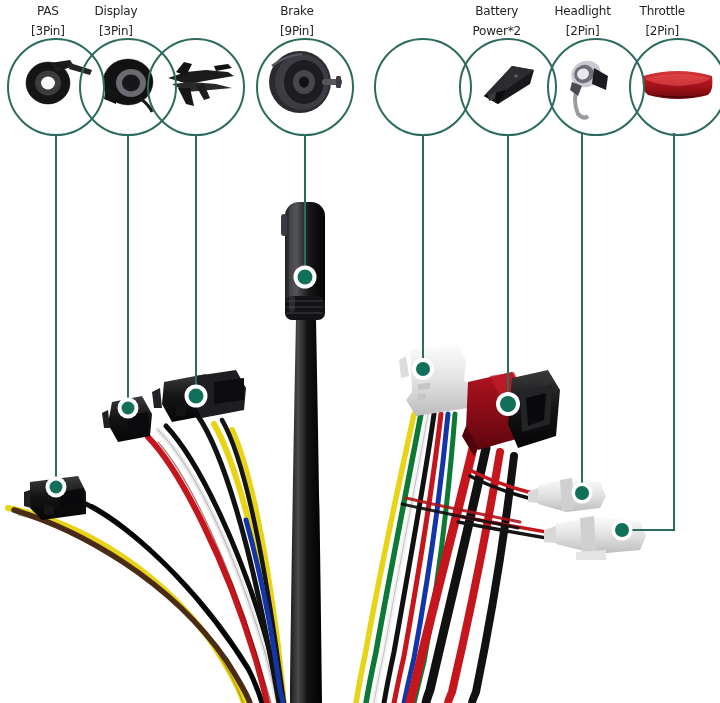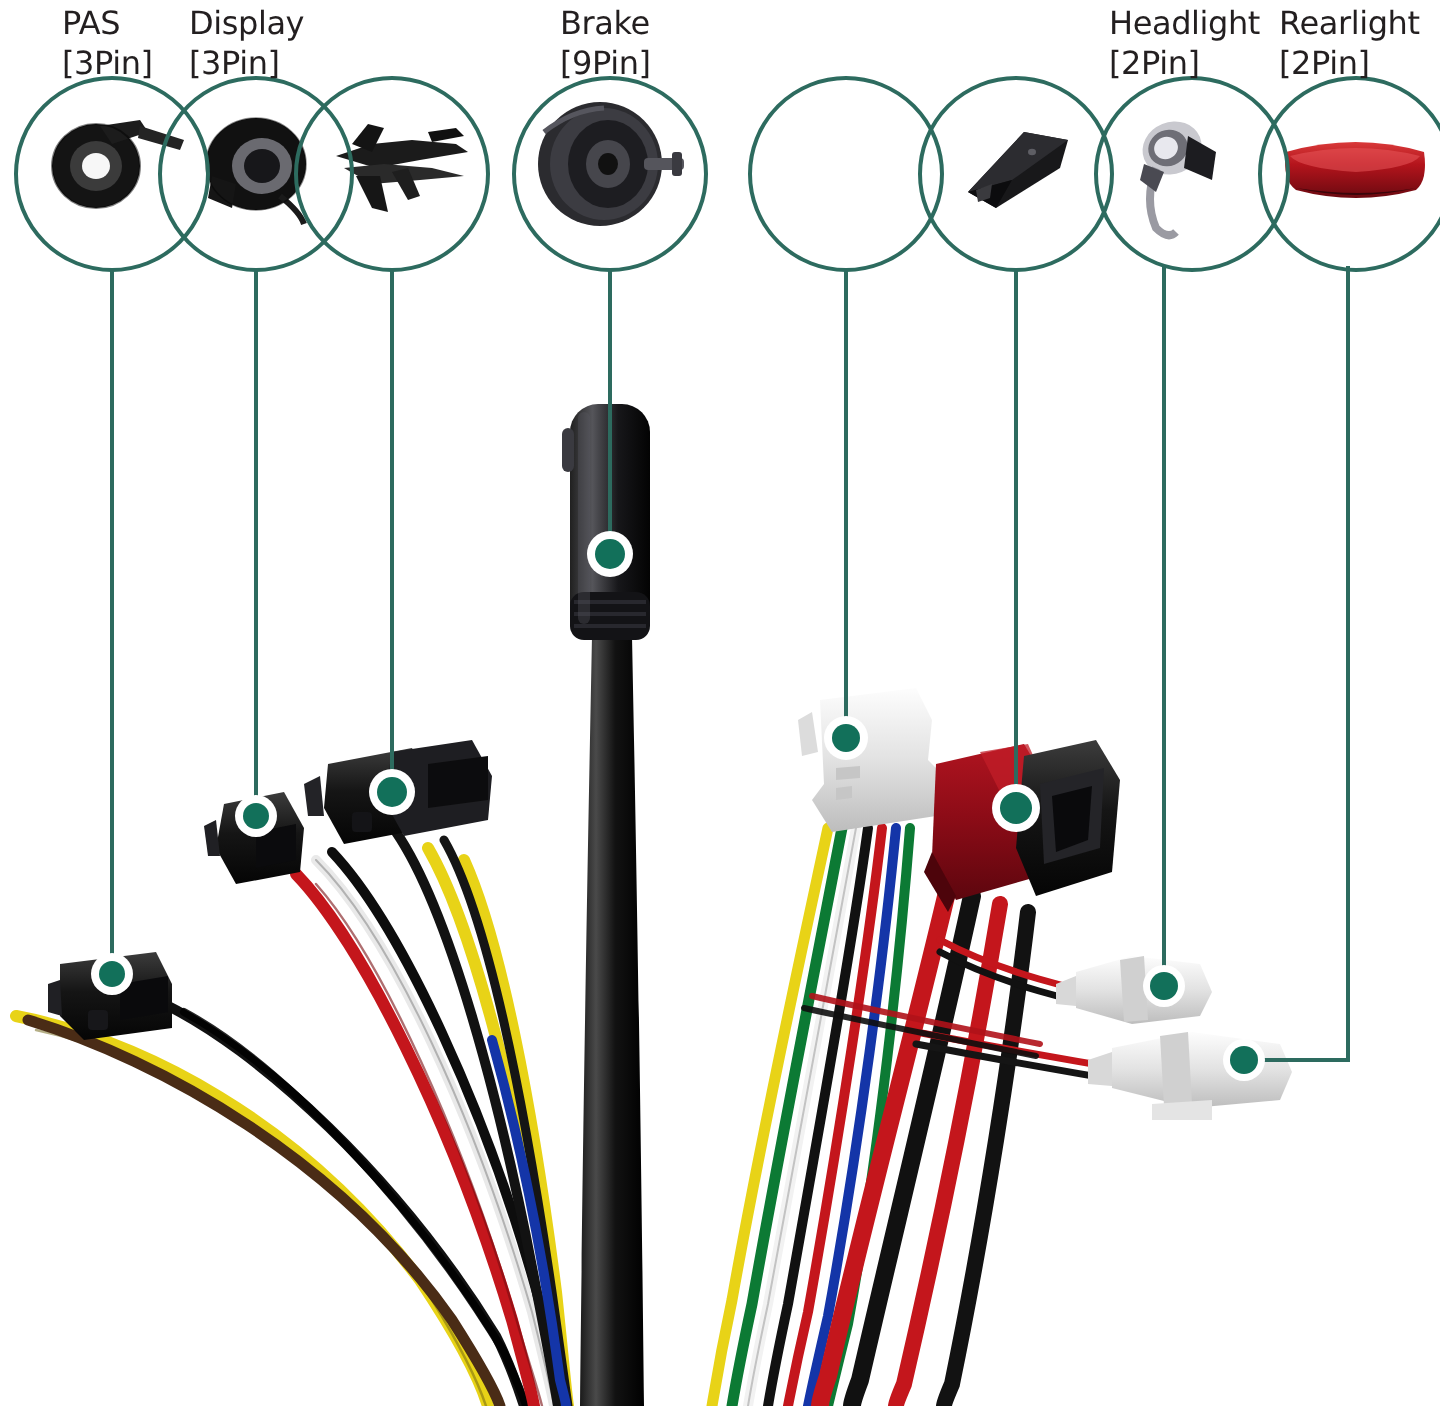--- a/index.html
+++ b/index.html
@@ -3,22 +3,22 @@
 <meta charset="utf-8">
 <style>
   html,body{margin:0;padding:0;background:#ffffff;}
   body{
     width:720px;height:703px;position:relative;overflow:hidden;
     font-family:"DejaVu Sans","Liberation Sans",sans-serif;
   }
   #stage{position:absolute;left:0;top:0;width:720px;height:703px;}
   #stage svg{position:absolute;left:0;top:0;}
   .lbl{
-    position:absolute;color:#231f20;
-    font-size:16px;line-height:19.5px;font-weight:400;
+    position:absolute;text-align:center;color:#231f20;
+    font-size:12px;line-height:19.5px;font-weight:400;
     letter-spacing:-0.2px;white-space:nowrap;
   }
   .lbl span{display:block;}
 </style>
 </head>
 <body>
 
 <div id="stage">
 
   <svg width="720" height="703" viewBox="0 0 720 703">
@@ -303,22 +303,26 @@
     <span>[3Pin]</span>
   </div>
   <div class="lbl" id="lbl-throttle" style="top: 2px; left: 94.5px;">
     <span>Display</span>
     <span>[3Pin]</span>
   </div>
   <div class="lbl" id="lbl-motor" style="top: 2px; left: 280px;">
     <span>Brake</span>
     <span>[9Pin]</span>
   </div>
+  <div class="lbl" id="lbl-battery" style="top: 2px; left: 472.5px;">
+    <span>Battery</span>
+    <span>Power*2</span>
+  </div>
   <div class="lbl" id="lbl-headlight" style="top: 2px; left: 554.5px;">
     <span>Headlight</span>
     <span>[2Pin]</span>
   </div>
   <div class="lbl" id="lbl-rearlight" style="top: 2px; left: 639.5px;">
-    <span>Rearlight</span>
+    <span>Throttle</span>
     <span>[2Pin]</span>
   </div>
 
 </div>
 
 </body></html>

